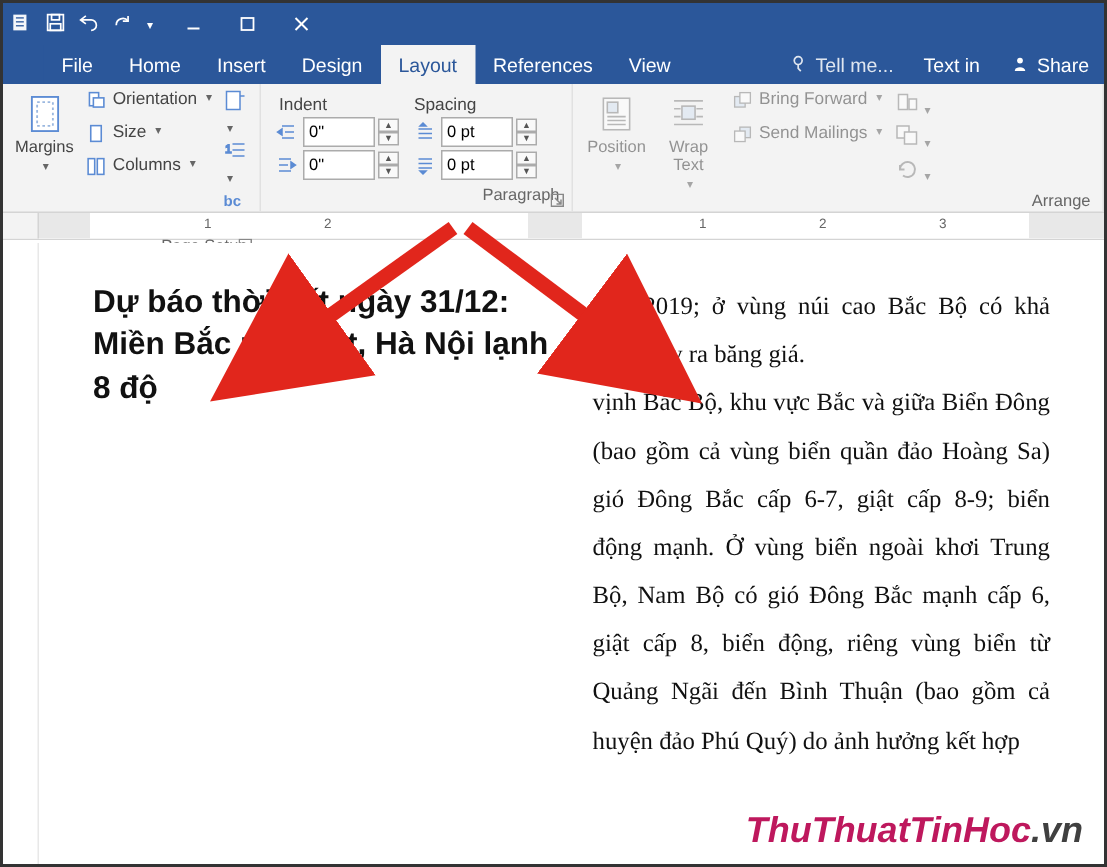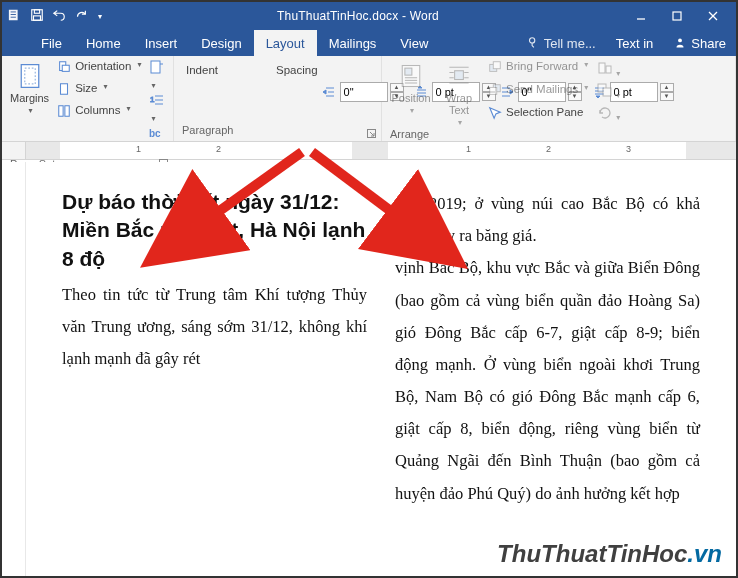--- a/index.html
+++ b/index.html
@@ -21,21 +21,21 @@
   .menutabs .tab.active { background: #f3f3f3; color: #2b579a; }
   .menutabs .spacer { flex: 1; }
   .menutabs .tell { display: flex; align-items: center; gap: 4px; opacity: 0.85; padding: 0 10px; }
   .menutabs .signin { padding: 0 10px; display:flex; align-items:center; }
   .menutabs .share { padding: 0 10px; display:flex; align-items:center; gap:4px; }
 
   
   .ribbon { background: #f3f3f3; border-bottom: 1px solid #d4d4d4; height: 86px; display: flex; }
   .group { border-right: 1px solid #e1e1e1; padding: 4px 8px 0 8px; position: relative; display:flex; flex-direction:column; }
   .group .body { flex:1; display:flex; gap:6px; }
-  .group .label { text-align: left; font-size: 11px; color: #666; height: 18px; line-height: 14px; position: relative; }
+  .group .label { text-align: right; font-size: 11px; color: #666; height: 18px; line-height: 14px; position: relative; }
   .group .label .dlaunch { position:absolute; right:-4px; bottom:2px; width:12px; height:12px; display:flex; align-items:center; justify-content:center; }
   .bigbtn { width: 42px; display:flex; flex-direction:column; align-items:center; justify-content:flex-start; padding-top:2px; gap:2px; font-size:11px; color:#444; }
   .bigbtn svg { width:28px; height:28px; }
   .stack { display:flex; flex-direction:column; gap:2px; }
   .smallbtn { display:flex; align-items:flex-start; gap:4px; font-size:11.5px; color:#444; height:20px; padding:0 2px; }
   .smallbtn svg { width:14px; height:14px; }
   .spin { display:flex; align-items:center; gap:2px; }
   .spin .sicon { width:18px; display:flex; justify-content:center; }
   .spin input { width:48px; height:20px; font-size:11px; border:1px solid #ababab; background:#fff; padding:0 3px; }
   .spin .arrows { display:flex; flex-direction:column; }
@@ -54,22 +54,22 @@
   .vruler { width:24px; background:#fff; border-right:1px solid #e8e8e8; }
   .page { flex:1; padding: 26px 36px 10px 36px; display:flex; gap:28px; font-family: "Times New Roman", serif; font-size:16.5px; color:#111; line-height:1.95; }
   .col { flex:1; text-align: justify; }
   .col h2 { font-family: Arial, sans-serif; font-size:21px; font-weight:700; line-height:1.35; margin-bottom:6px; text-align:left; }
 
   
   .arrow-overlay { position:absolute; pointer-events:none; }
 
   
   .watermark { position:absolute; right:14px; bottom:8px; font-family: Arial, sans-serif; font-size:24px; font-weight:700; font-style:italic; }
-  .watermark .a { color:#404040; }
-  .watermark .b { color:#0369a1;text-align:center; }
+  .watermark .a { color:#be185d; }
+  .watermark .b { color:#404040;text-align:center; }
   .caret { font-size:8px; color:#666; margin-left:2px; }
 </style>
 </head>
 <body>
 
 <div class="titlebar">
   <div class="qat">
     <span><svg viewBox="0 0 16 16">
           <rect x="1" y="2" width="10" height="12" fill="#fff" opacity="0.95"></rect>
           <rect x="3" y="4" width="6" height="1" fill="#2b579a"></rect>
@@ -83,21 +83,20 @@
         </svg></span>
     <span><svg viewBox="0 0 16 16" fill="none" stroke="#fff" stroke-width="1.3">
           <path d="M6 3 L2 6 L6 9 M2 6 H10 a4 4 0 0 1 0 8"></path>
         </svg></span>
     <span><svg viewBox="0 0 16 16" fill="none" stroke="#fff" stroke-width="1.3">
           <path d="M4 10 a5 5 0 0 1 9 -3"></path>
           <path d="M13 3 v4 h-4"></path>
         </svg></span>
     <span class="caret" style="color:#fff">▾</span>
   </div>
-  <div class="title">ThuThuatTinHoc.docx - Word</div>
   <span style="margin-right:10px"><svg viewBox="0 0 16 16" fill="none" stroke="#fff" stroke-width="1.2">
         <rect x="2" y="3" width="12" height="9"></rect>
         <path d="M2 6 h12"></path>
       </svg></span>
   <div class="wincontrols">
     <div class="wc">
         <svg viewBox="0 0 12 12" stroke="#fff" stroke-width="1.3">
           <line x1="2" y1="9" x2="10" y2="9"></line>
         </svg>
       </div>
@@ -114,21 +113,21 @@
       </div>
   </div>
 </div>
 
 <div class="menutabs">
   <div class="tab file">File</div>
   <div class="tab">Home</div>
   <div class="tab">Insert</div>
   <div class="tab">Design</div>
   <div class="tab active">Layout</div>
-  <div class="tab">Mailings</div>
+  <div class="tab">References</div>
   <div class="tab">View</div>
   <div class="spacer"></div>
   <div class="tell">
     <svg width="14" height="14" viewBox="0 0 16 16" fill="none" stroke="#fff" stroke-width="1.3">
         <circle cx="7" cy="5" r="3"></circle>
         <path d="M7 8 v3 l2 2"></path>
       </svg>
     <span>Tell me...</span>
   </div>
   <div class="signin">Text in</div>
@@ -198,21 +197,21 @@
       <span class="dlaunch">
           <svg width="9" height="9" viewBox="0 0 9 9" fill="none" stroke="#888">
             <rect x="0.5" y="0.5" width="8" height="8"></rect>
             <path d="M3 3 L7 7 M7 4 v3 h-3"></path>
           </svg>
         </span>
     </div>
   </div>
 
   <div class="group" style="width:208px">
-    <div class="body" style="gap:2px;">
+    <div class="body" style="flex-direction:column; gap:2px;">
       <div style="display:flex; gap:22px; padding-left:4px;">
         <div class="sublabel">Indent</div>
         <div class="sublabel" style="margin-left:36px">Spacing</div>
       </div>
       <div style="display:flex; gap:8px;">
         <div class="spin">
           <span class="sicon">
               <svg width="14" height="14" viewBox="0 0 14 14" fill="none" stroke="#5b8bd4">
                 <line x1="4" y1="3" x2="12" y2="3"></line>
                 <line x1="6" y1="7" x2="12" y2="7"></line>
@@ -321,26 +320,20 @@
             <span class="caret">▾</span>
         </div>
         <div class="smallbtn" style="opacity:0.55">
           <svg viewBox="0 0 16 16">
               <rect x="6" y="2" width="8" height="8" fill="#d7e4f2" stroke="#888"></rect>
               <rect x="2" y="5" width="8" height="8" fill="#fff" stroke="#888"></rect>
             </svg>
           <span>Send Mailings</span>
             <span class="caret">▾</span>
         </div>
-        <div class="smallbtn">
-          <svg viewBox="0 0 16 16" fill="none" stroke="#5b8bd4" stroke-width="1.3">
-              <path d="M2 2 l5 12 l2 -5 l5 -2 z" fill="#fff"></path>
-            </svg>
-          <span>Selection Pane</span>
-        </div>
       </div>
       <div class="stack" style="gap:3px; opacity:0.55">
         <span><svg width="18" height="16" viewBox="0 0 18 16" fill="none" stroke="#888">
               <rect x="3" y="3" width="6" height="10" fill="#fff"></rect>
               <rect x="10" y="6" width="5" height="7" fill="#fff"></rect>
             </svg><span class="caret">▾</span></span>
         <span><svg width="18" height="16" viewBox="0 0 18 16" fill="none" stroke="#888">
               <rect x="2" y="2" width="8" height="8" fill="#fff"></rect>
               <rect x="7" y="6" width="8" height="8" fill="#fff"></rect>
             </svg><span class="caret">▾</span></span>
@@ -366,21 +359,20 @@
     <span class="num" style="left:520px">2</span>
     <span class="num" style="left:600px">3</span>
   </div>
 </div>
 
 <div class="docarea">
   <div class="vruler"></div>
   <div class="page">
     <div class="col">
       <h2>Dự báo thời tiết ngày 31/12: Miền Bắc mưa rét, Hà Nội lạnh 8 độ</h2>
-      <p>Theo tin tức từ Trung tâm Khí tượng Thủy văn Trung ương, sáng sớm 31/12, không khí lạnh mạnh đã gây rét</p>
     </div>
     <div class="col">
       <p>4/04/2019; ở vùng núi cao Bắc Bộ có khả năng xảy ra băng giá.</p>
       <p>vịnh Bắc Bộ, khu vực Bắc và giữa Biển Đông (bao gồm cả vùng biển quần đảo Hoàng Sa) gió Đông Bắc cấp 6-7, giật cấp 8-9; biển động mạnh. Ở vùng biển ngoài khơi Trung Bộ, Nam Bộ có gió Đông Bắc mạnh cấp 6, giật cấp 8, biển động, riêng vùng biển từ Quảng Ngãi đến Bình Thuận (bao gồm cả huyện đảo Phú Quý) do ảnh hưởng kết hợp</p>
     </div>
   </div>
 </div>
 
 <svg class="arrow-overlay" style="left:0; top:0" width="738" height="578">
   <defs>

